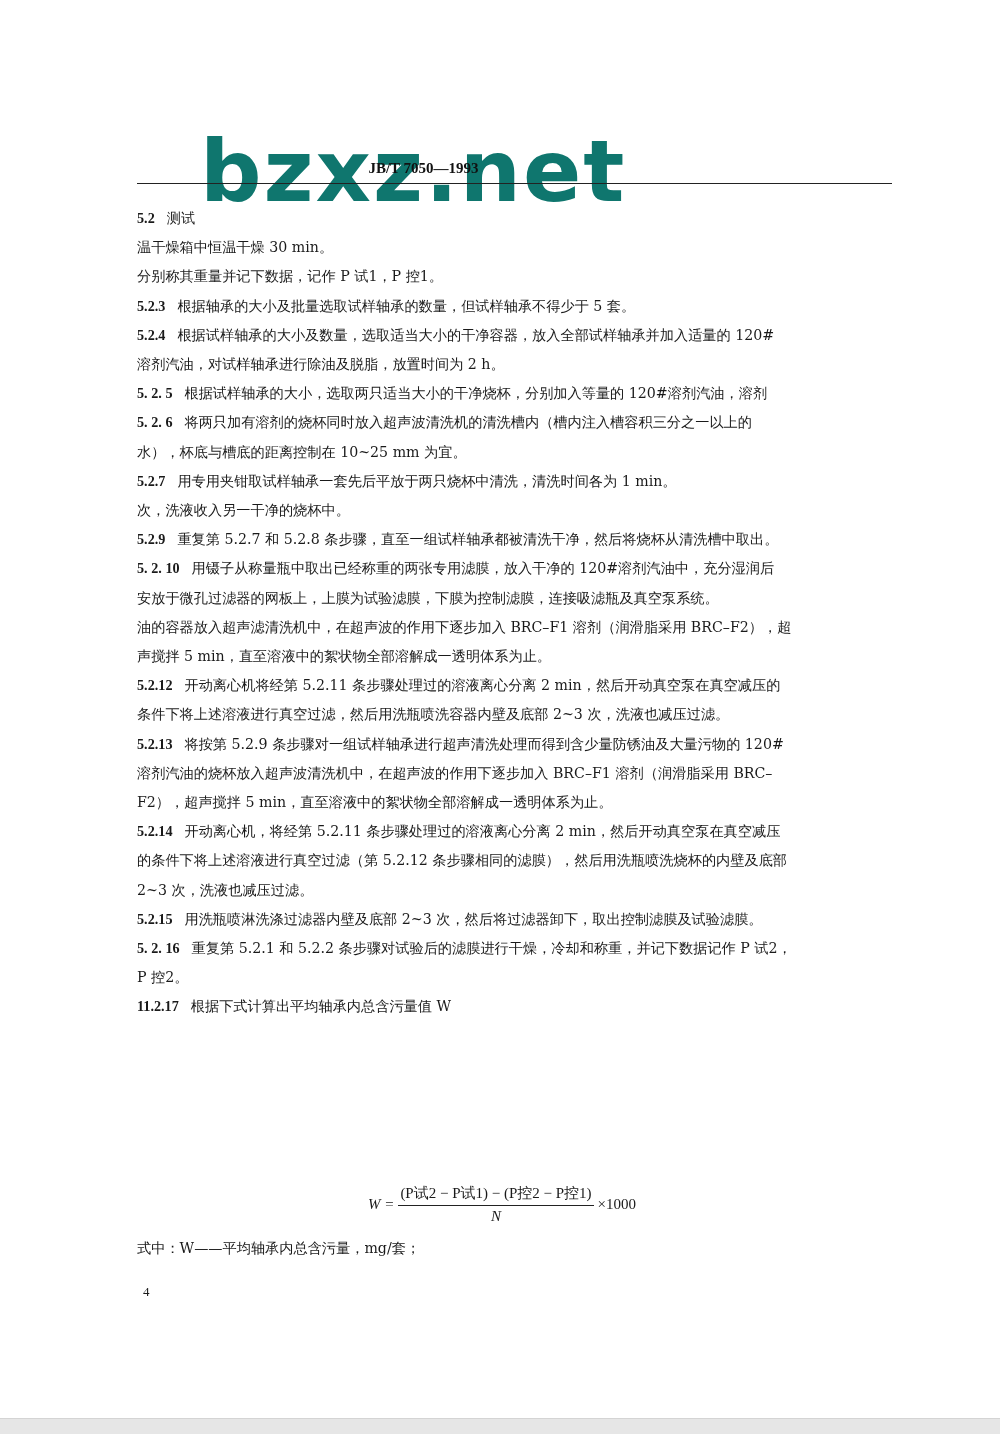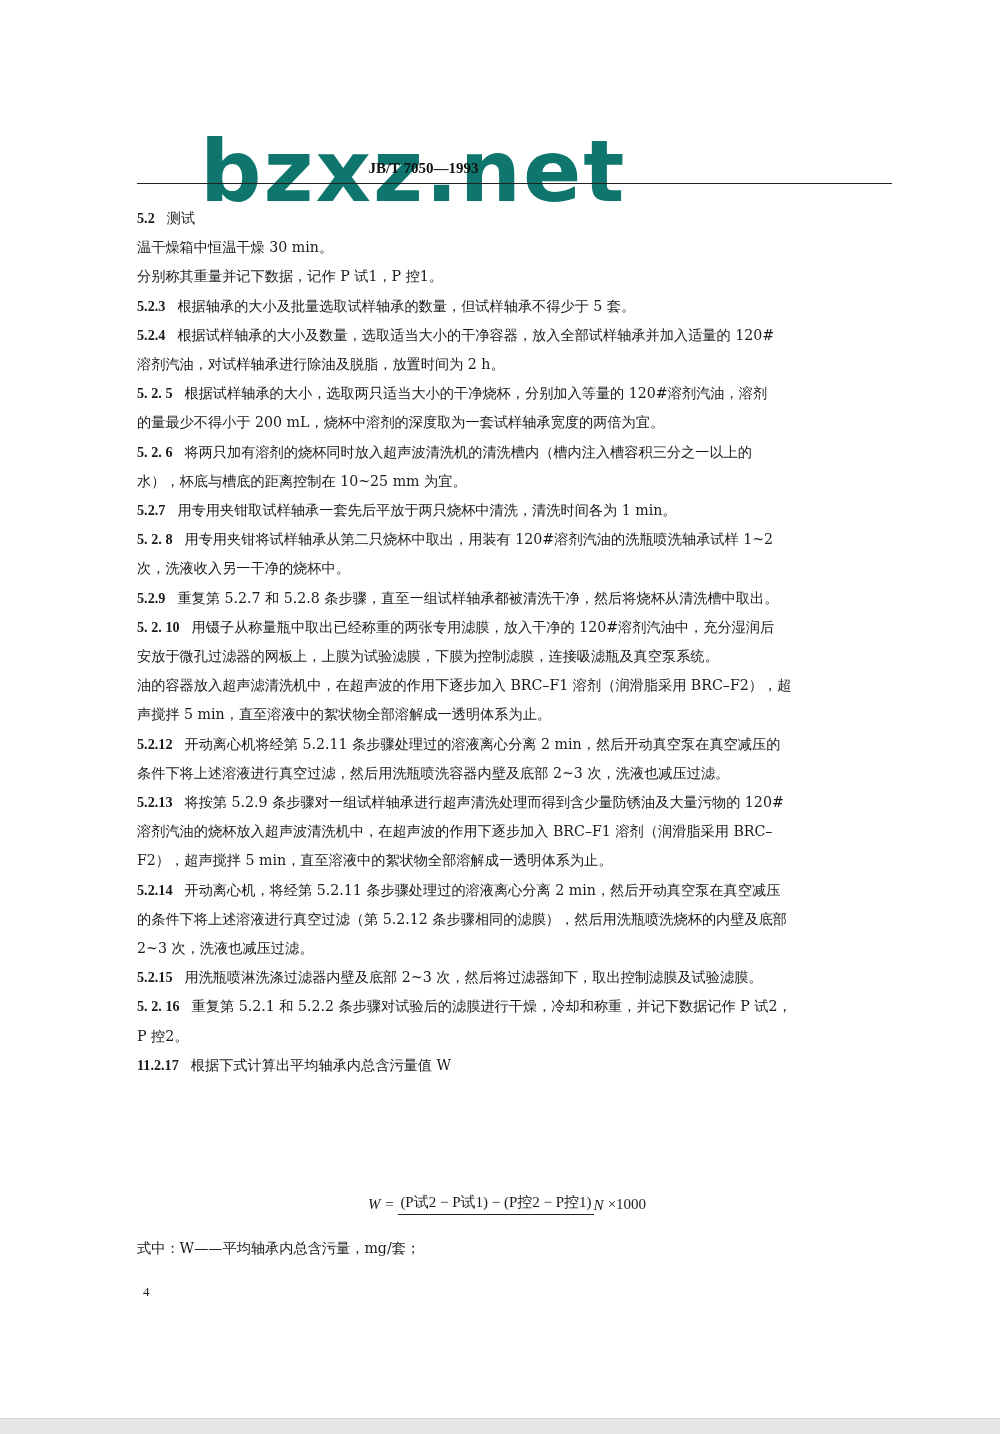--- a/index.html
+++ b/index.html
@@ -18,21 +18,21 @@
   .rule { position:absolute; left:137px; width:755px; top:183px; height:0; border-top:1.5px solid #222; }
   .content { position:absolute; left:137px; top:204px; width:755px; font-size:14.2px; line-height:29.2px; }
   .line { white-space:nowrap; }
   .num { font-family:"Liberation Serif", serif; font-weight:bold; margin-right:12px; }
   .indent { padding-left:36px; }
   .it { font-family:"Liberation Serif", serif; font-style:italic; }
   .formula {
     position:absolute; left:368px; top:1178px; height:52px; display:flex; align-items:center;
     font-family:"Liberation Serif", serif; font-size:15px;
   }
-  .frac { display:inline-flex; flex-direction:row; align-items:center; margin:0 4px; }
+  .frac { display:inline-flex; flex-direction:column; align-items:center; margin:0 4px; }
   .frac .n { border-bottom:1px solid #222; padding:0 2px 2px 2px; }
   .frac .d { padding-top:2px; }
   .pagenum { position:absolute; left:143px; top:1284px; font-family:"Liberation Serif", serif; font-size:13px; }
   .bottombar { position:absolute; left:0; top:1418px; width:1000px; height:16px; background:#e6e6e6; border-top:1px solid #d4d4d4; }
 </style>
 </head>
 <body>
 
 <div class="watermark">bzxz.net</div>
 <div class="header">JB/T 7050—1993</div>
@@ -50,31 +50,29 @@
     </div>
     <div>
       <div class="line"><span class="num">5.2.3</span><span>根据轴承的大小及批量选取试样轴承的数量，但试样轴承不得少于 5 套。</span></div>
     </div>
     <div>
       <div class="line"><span class="num">5.2.4</span><span>根据试样轴承的大小及数量，选取适当大小的干净容器，放入全部试样轴承并加入适量的 120#</span></div>
       <div class="line"><span>溶剂汽油，对试样轴承进行除油及脱脂，放置时间为 2 h。</span></div>
     </div>
     <div>
       <div class="line"><span class="num">5. 2. 5</span><span>根据试样轴承的大小，选取两只适当大小的干净烧杯，分别加入等量的  120#溶剂汽油，溶剂</span></div>
-      <div class="line"><span>的量最少不得小于 200 mL，烧杯中溶剂的深度取为一套试样轴承宽度的两倍为宜。</span></div>
     </div>
     <div>
       <div class="line"><span class="num">5. 2. 6</span><span>将两只加有溶剂的烧杯同时放入超声波清洗机的清洗槽内（槽内注入槽容积三分之一以上的</span></div>
       <div class="line"><span>水），杯底与槽底的距离控制在 10~25 mm 为宜。</span></div>
     </div>
     <div>
       <div class="line"><span class="num">5.2.7</span><span>用专用夹钳取试样轴承一套先后平放于两只烧杯中清洗，清洗时间各为 1 min。</span></div>
     </div>
     <div>
-      <div class="line"><span class="num">5. 2. 8</span><span>用专用夹钳将试样轴承从第二只烧杯中取出，用装有  120#溶剂汽油的洗瓶喷洗轴承试样  1~2</span></div>
       <div class="line"><span>次，洗液收入另一干净的烧杯中。</span></div>
     </div>
     <div>
       <div class="line"><span class="num">5.2.9</span><span>重复第 5.2.7 和 5.2.8 条步骤，直至一组试样轴承都被清洗干净，然后将烧杯从清洗槽中取出。</span></div>
     </div>
     <div>
       <div class="line"><span class="num">5. 2. 10</span><span>用镊子从称量瓶中取出已经称重的两张专用滤膜，放入干净的 120#溶剂汽油中，充分湿润后</span></div>
       <div class="line"><span>安放于微孔过滤器的网板上，上膜为试验滤膜，下膜为控制滤膜，连接吸滤瓶及真空泵系统。</span></div>
     </div>
     <div>

